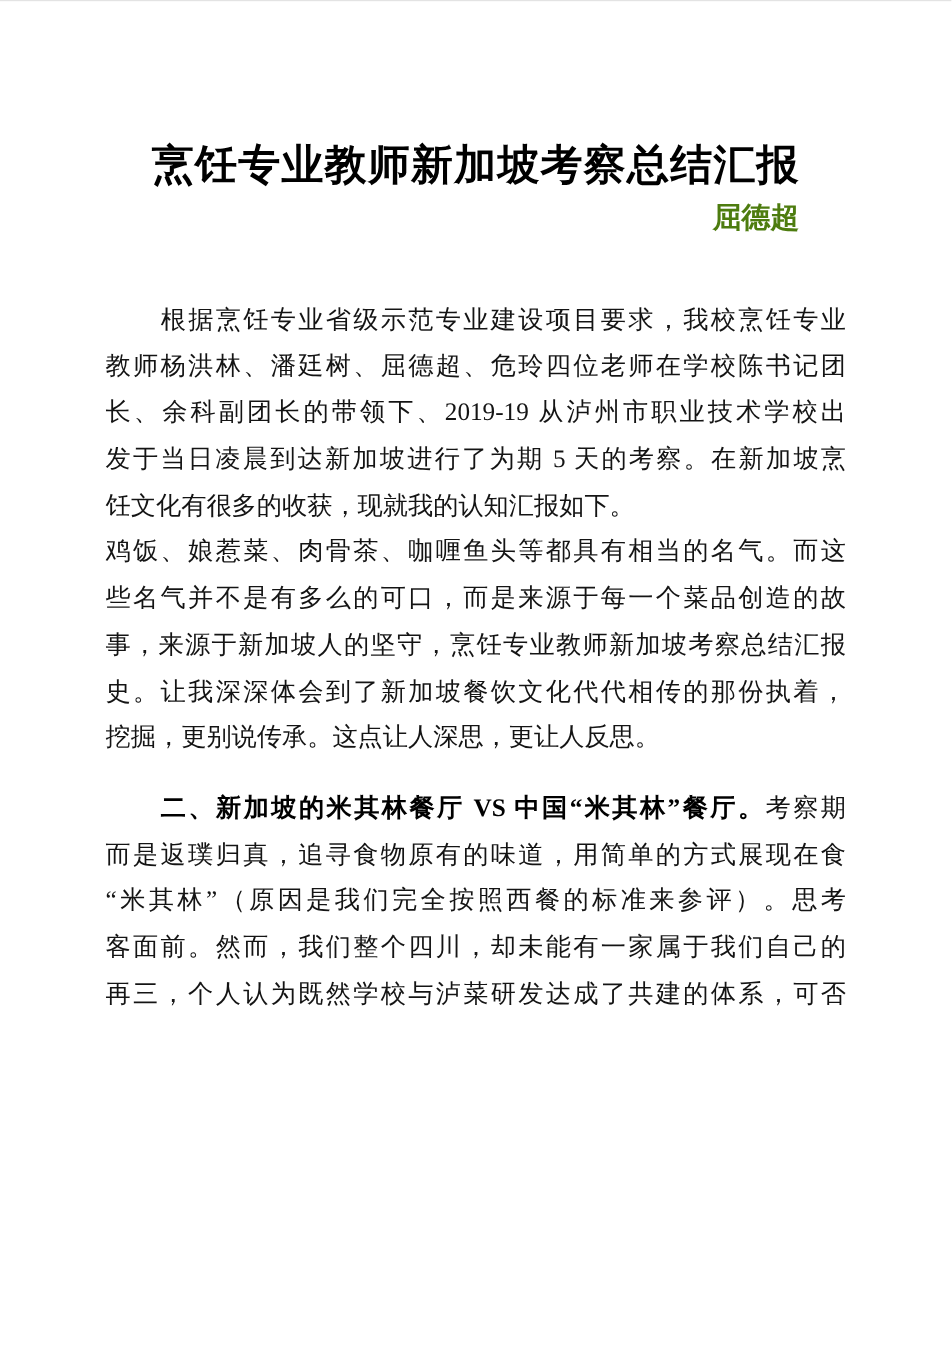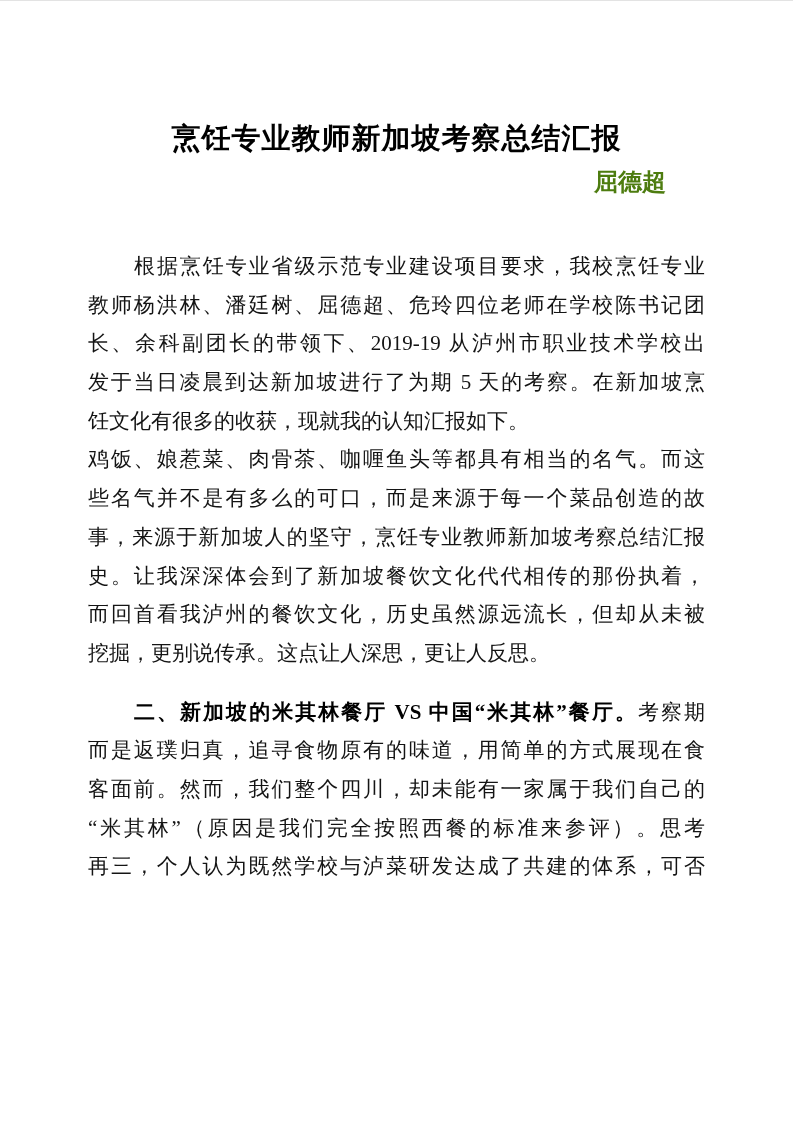--- a/index.html
+++ b/index.html
@@ -13,21 +13,21 @@
     width: 793px;
     height: 1122px;
     margin: 0 auto;
     background: #ffffff;
     border-top: 1px solid #e3e3e3;
     overflow: hidden;
   }
   .doc-title {
     margin-top: 116px;
     text-align: center;
-    font-size: 29px;
+    font-size: 35px;
     font-weight: 700;
     line-height: 42px;
     color: #000000;
     letter-spacing: 1px;
   }
   .doc-author {
     margin-top: 6px;
     text-align: right;
     padding-right: 127px;
     font-size: 24px;
@@ -71,24 +71,23 @@
         <div class="line"><span class="seg">教师杨洪林、潘廷树、屈德超、危玲四位老师在学校陈书记团</span></div>
         <div class="line"><span class="seg">长、余科副团长的带领下、2019-19 从泸州市职业技术学校出</span></div>
         <div class="line"><span class="seg">发于当日凌晨到达新加坡进行了为期 5 天的考察。在新加坡烹</span></div>
         <div class="line last"><span class="seg">饪文化有很多的收获，现就我的认知汇报如下。</span></div>
       </div>
       <div class="para">
         <div class="line"><span class="seg">鸡饭、娘惹菜、肉骨茶、咖喱鱼头等都具有相当的名气。而这</span></div>
         <div class="line"><span class="seg">些名气并不是有多么的可口，而是来源于每一个菜品创造的故</span></div>
         <div class="line"><span class="seg">事，来源于新加坡人的坚守，烹饪专业教师新加坡考察总结汇报</span></div>
         <div class="line"><span class="seg">史。让我深深体会到了新加坡餐饮文化代代相传的那份执着，</span></div>
-        <div class="line"><span class="seg">而回首看我泸州的餐饮文化，历史虽然源远流长，但却从未被</span></div>
         <div class="line last"><span class="seg">挖掘，更别说传承。这点让人深思，更让人反思。</span></div>
       </div>
       <div class="para">
         <div class="line indent"><span class="seg bold">二、新加坡的米其林餐厅 VS 中国“米其林”餐厅。</span><span class="seg">考察期</span></div>
         <div class="line"><span class="seg">而是返璞归真，追寻食物原有的味道，用简单的方式展现在食</span></div>
+        <div class="line"><span class="seg">“米其林”（原因是我们完全按照西餐的标准来参评）。思考</span></div>
         <div class="line"><span class="seg">客面前。然而，我们整个四川，却未能有一家属于我们自己的</span></div>
-        <div class="line"><span class="seg">“米其林”（原因是我们完全按照西餐的标准来参评）。思考</span></div>
         <div class="line"><span class="seg">再三，个人认为既然学校与泸菜研发达成了共建的体系，可否</span></div>
       </div>
     </div>
 </div>
 
 </body></html>

